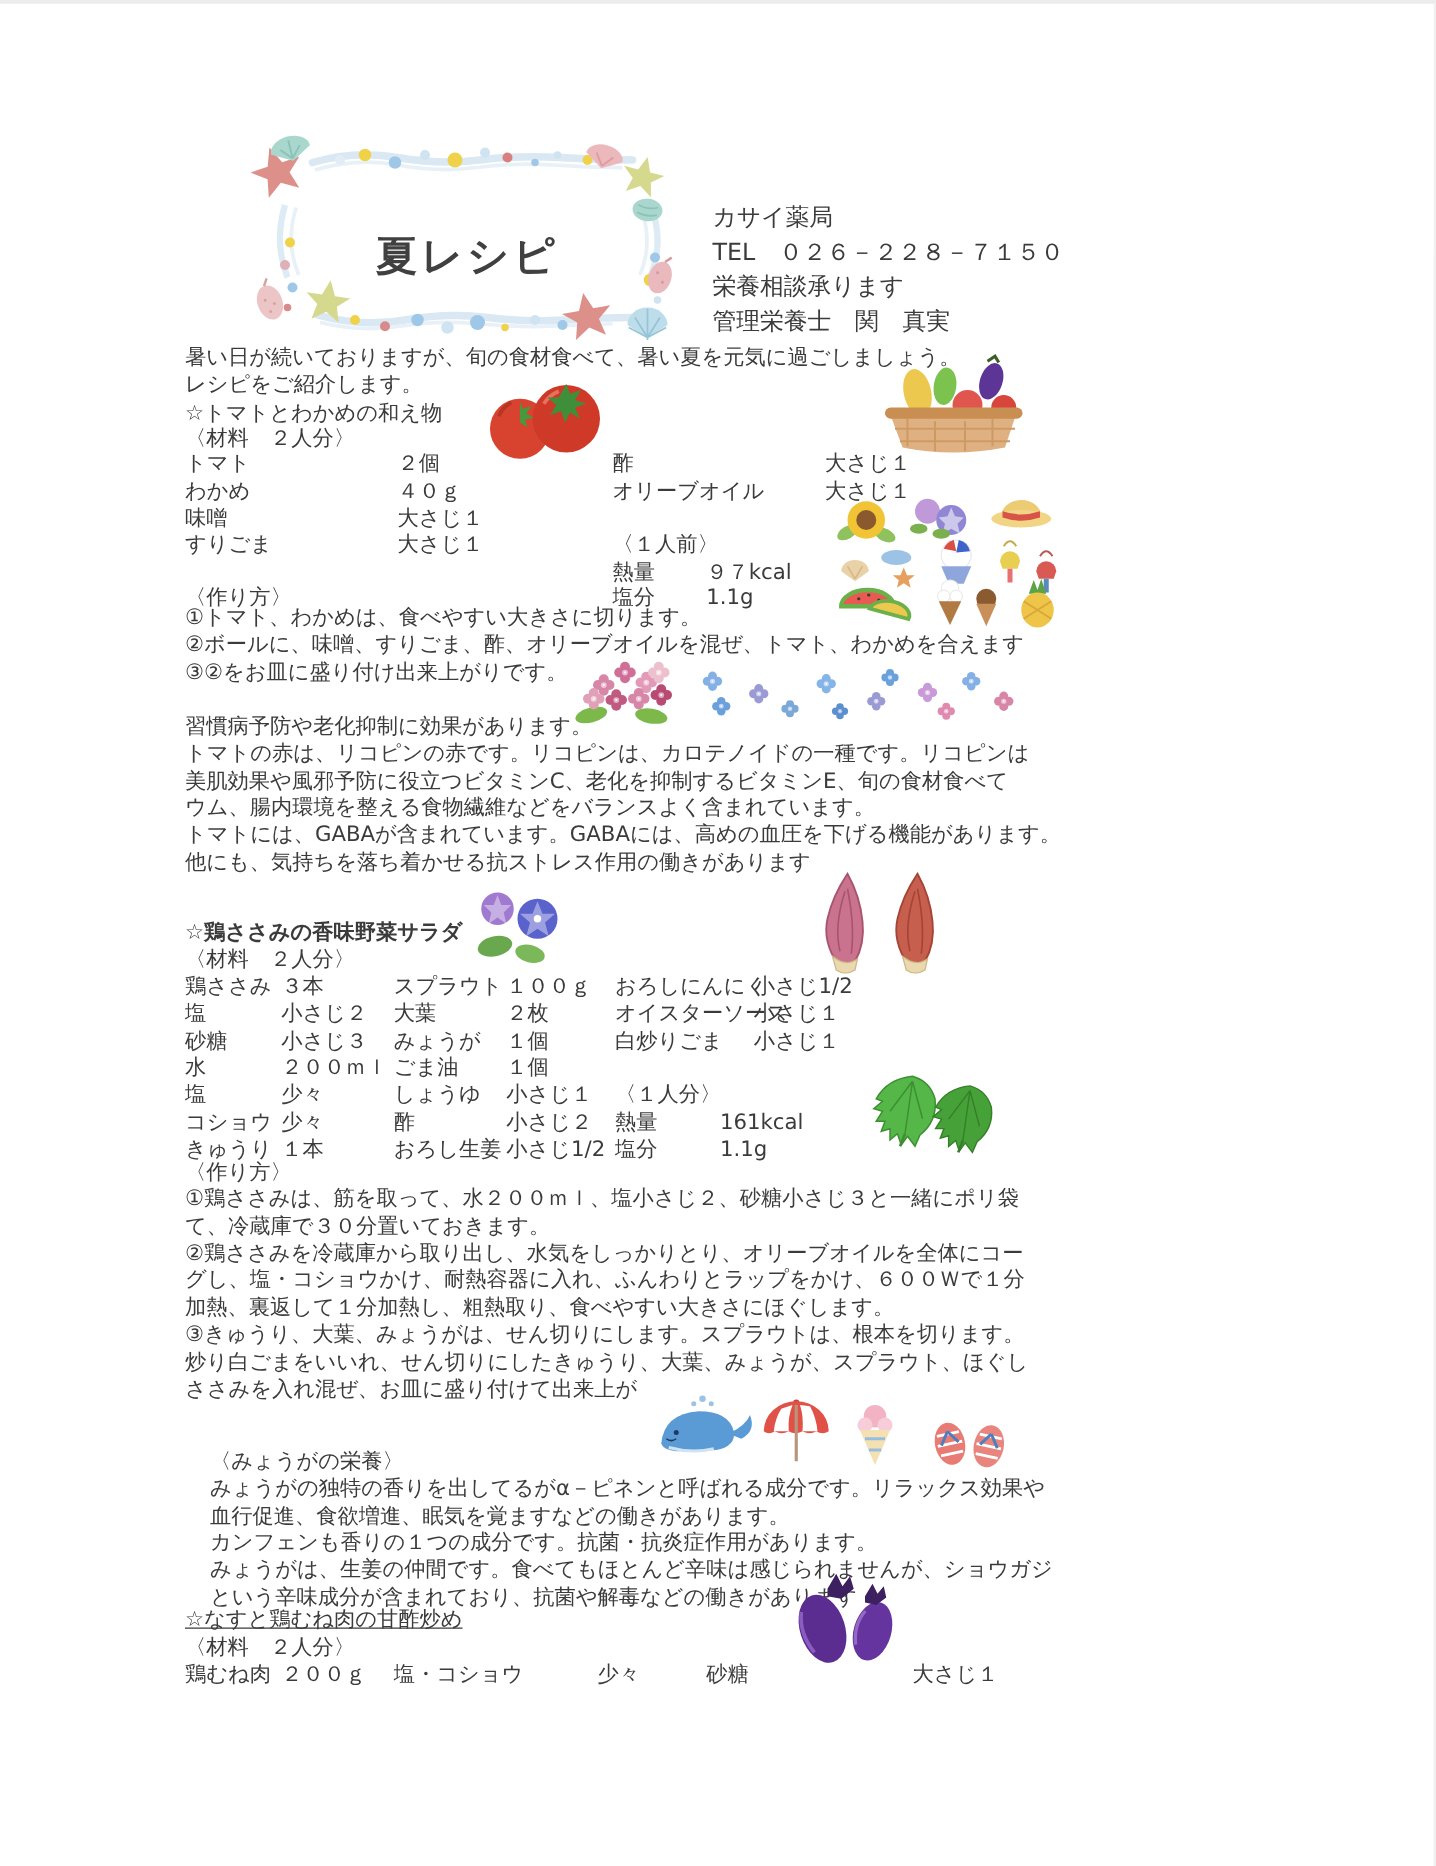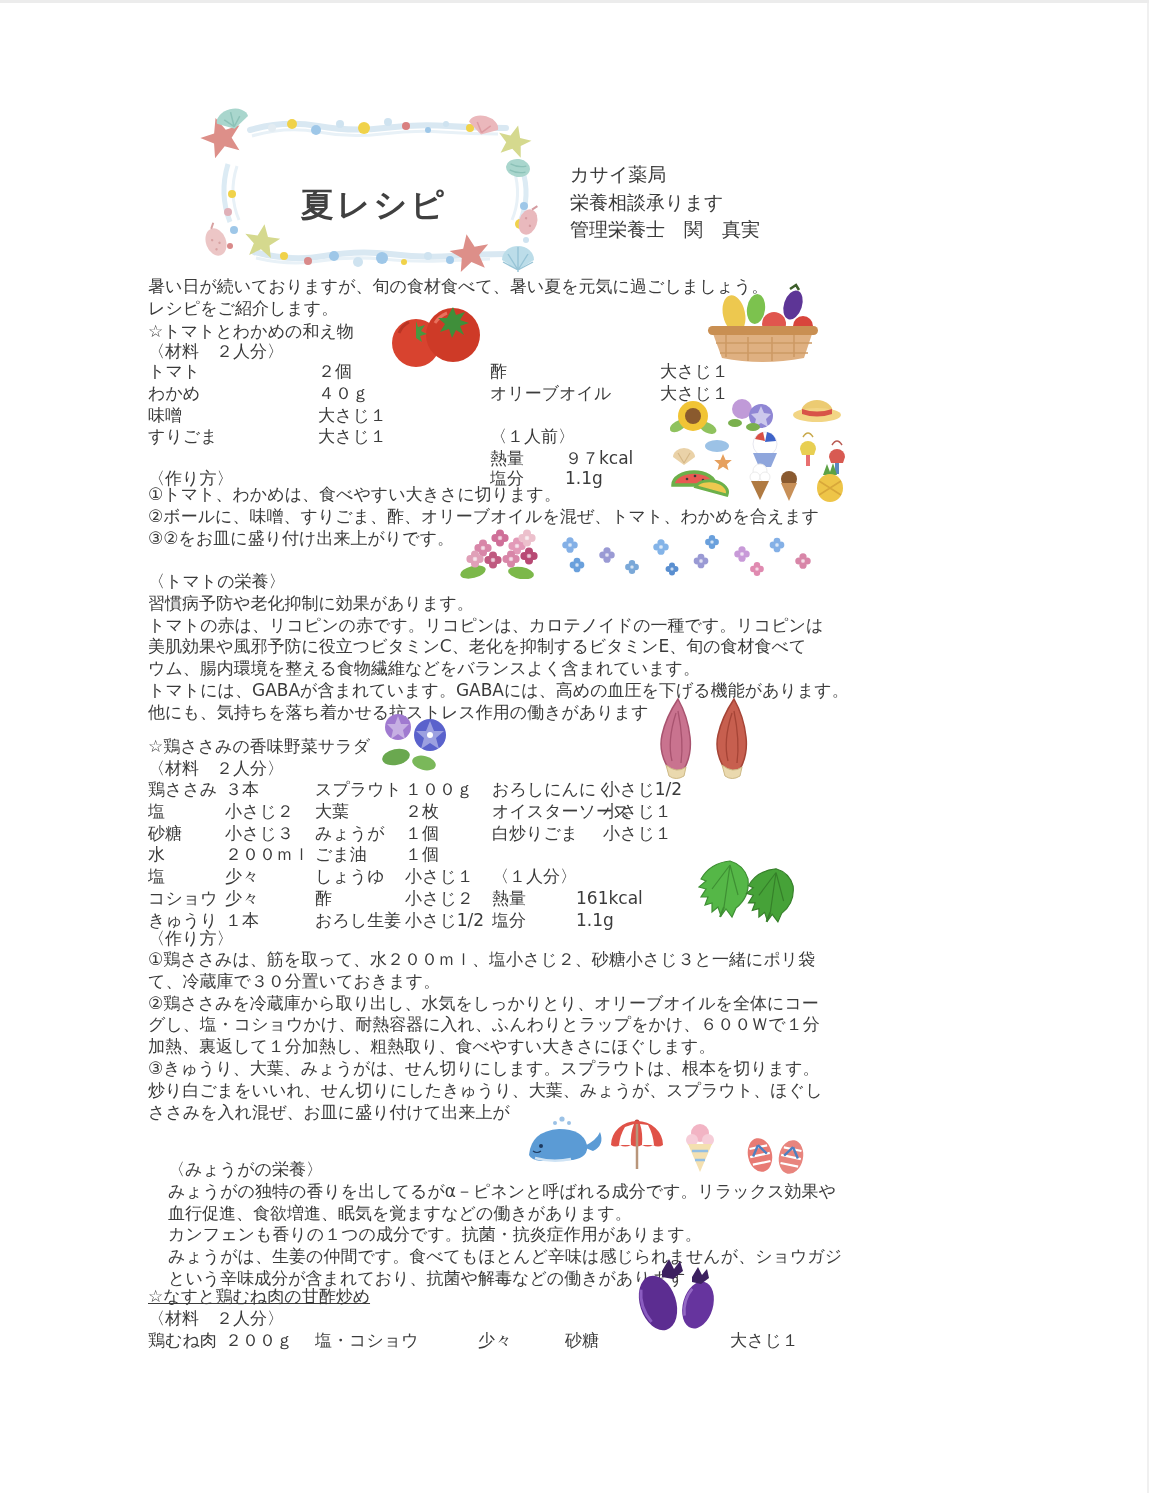--- a/index.html
+++ b/index.html
@@ -110,20 +110,21 @@
       <g transform="translate(330,150)">
         <path d="M-16 4 a16 14 0 0 1 32 0 l-16 10 z" fill="#bcdde9"></path>
           <path d="M-10 -2 l10 16 M10 -2 l-10 16 M0 -9 v25 M-15 6 l15 8 M15 6 l-15 8" stroke="#97c4d6" stroke-width="1.4" fill="none"></path>
       </g>
     </svg>
     <div class="pgtitle">夏レシピ</div>
   </div>
 
   <div class="pharm">
     <div>カサイ薬局</div>
+    <div>TEL　０２６－２２８－７１５０</div>
     <div>栄養相談承ります</div>
     <div>管理栄養士　関　真実</div>
   </div>
 
   <div class="block" style="left:148px;top:273px;">
     <div>暑い日が続いておりますが、旬の食材食べて、暑い夏を元気に過ごしましょう。</div>
     <div>レシピをご紹介します。</div>
   </div>
 
   <div class="abs" style="left:148px;top:318px;">☆トマトとわかめの和え物</div>
@@ -281,30 +282,29 @@
       <use href="#fl4" transform="translate(246,34) scale(0.85)" fill="#9a9ad4"></use>
         <use href="#fl4" transform="translate(257,15) scale(0.8)" fill="#6aa0dc"></use>
       <use href="#fl4" transform="translate(287,27) scale(0.9)" fill="#c89ad8"></use>
         <use href="#fl4" transform="translate(302,42) scale(0.8)" fill="#e08ab0"></use>
       <use href="#fl4" transform="translate(322,18) scale(0.85)" fill="#84b0e6"></use>
         <use href="#fl4" transform="translate(348,34) scale(0.9)" fill="#d886a8"></use>
     </svg>
   </div>
 
   <div class="block" style="left:148px;top:568px;">
-    <div>〈トマトの栄養〉</div>
     <div>習慣病予防や老化抑制に効果があります。</div>
     <div>トマトの赤は、リコピンの赤です。リコピンは、カロテノイドの一種です。リコピンは</div>
     <div>美肌効果や風邪予防に役立つビタミンC、老化を抑制するビタミンE、旬の食材食べて</div>
     <div>ウム、腸内環境を整える食物繊維などをバランスよく含まれています。</div>
     <div>トマトには、GABAが含まれています。GABAには、高めの血圧を下げる機能があります。</div>
     <div>他にも、気持ちを落ち着かせる抗ストレス作用の働きがあります</div>
   </div>
 
-  <div class="abs" style="left:148px;top:733px;">☆鶏ささみの香味野菜サラダ</div>
+  <div class="abs" style="left:148px;top:733px;font-weight:bold;">☆鶏ささみの香味野菜サラダ</div>
   <div class="abs" style="left:148px;top:755px;">〈材料　２人分〉</div>
 
   <div class="block" style="left:368px;top:700px;">
     <svg width="105" height="72" viewBox="0 0 105 72">
       <ellipse cx="28" cy="54" rx="14" ry="8" fill="#6aa84f" transform="rotate(-12 28 54)"></ellipse>
       <ellipse cx="56" cy="60" rx="12" ry="7" fill="#7ab85a" transform="rotate(14 56 60)"></ellipse>
       <circle cx="30" cy="24" r="13" fill="#a07ad0"></circle>
       <path d="M30 13 l3 8 8 0 -6 6 2 9 -7 -5 -7 5 2 -9 -6 -6 8 0 z" fill="#ffffff" opacity="0.4"></path>
       <circle cx="62" cy="32" r="16" fill="#5a62cc"></circle>
       <path d="M62 18 l4 10 10 0 -8 7 3 11 -9 -6 -9 6 3 -11 -8 -7 10 0 z" fill="#ffffff" opacity="0.4"></path>

